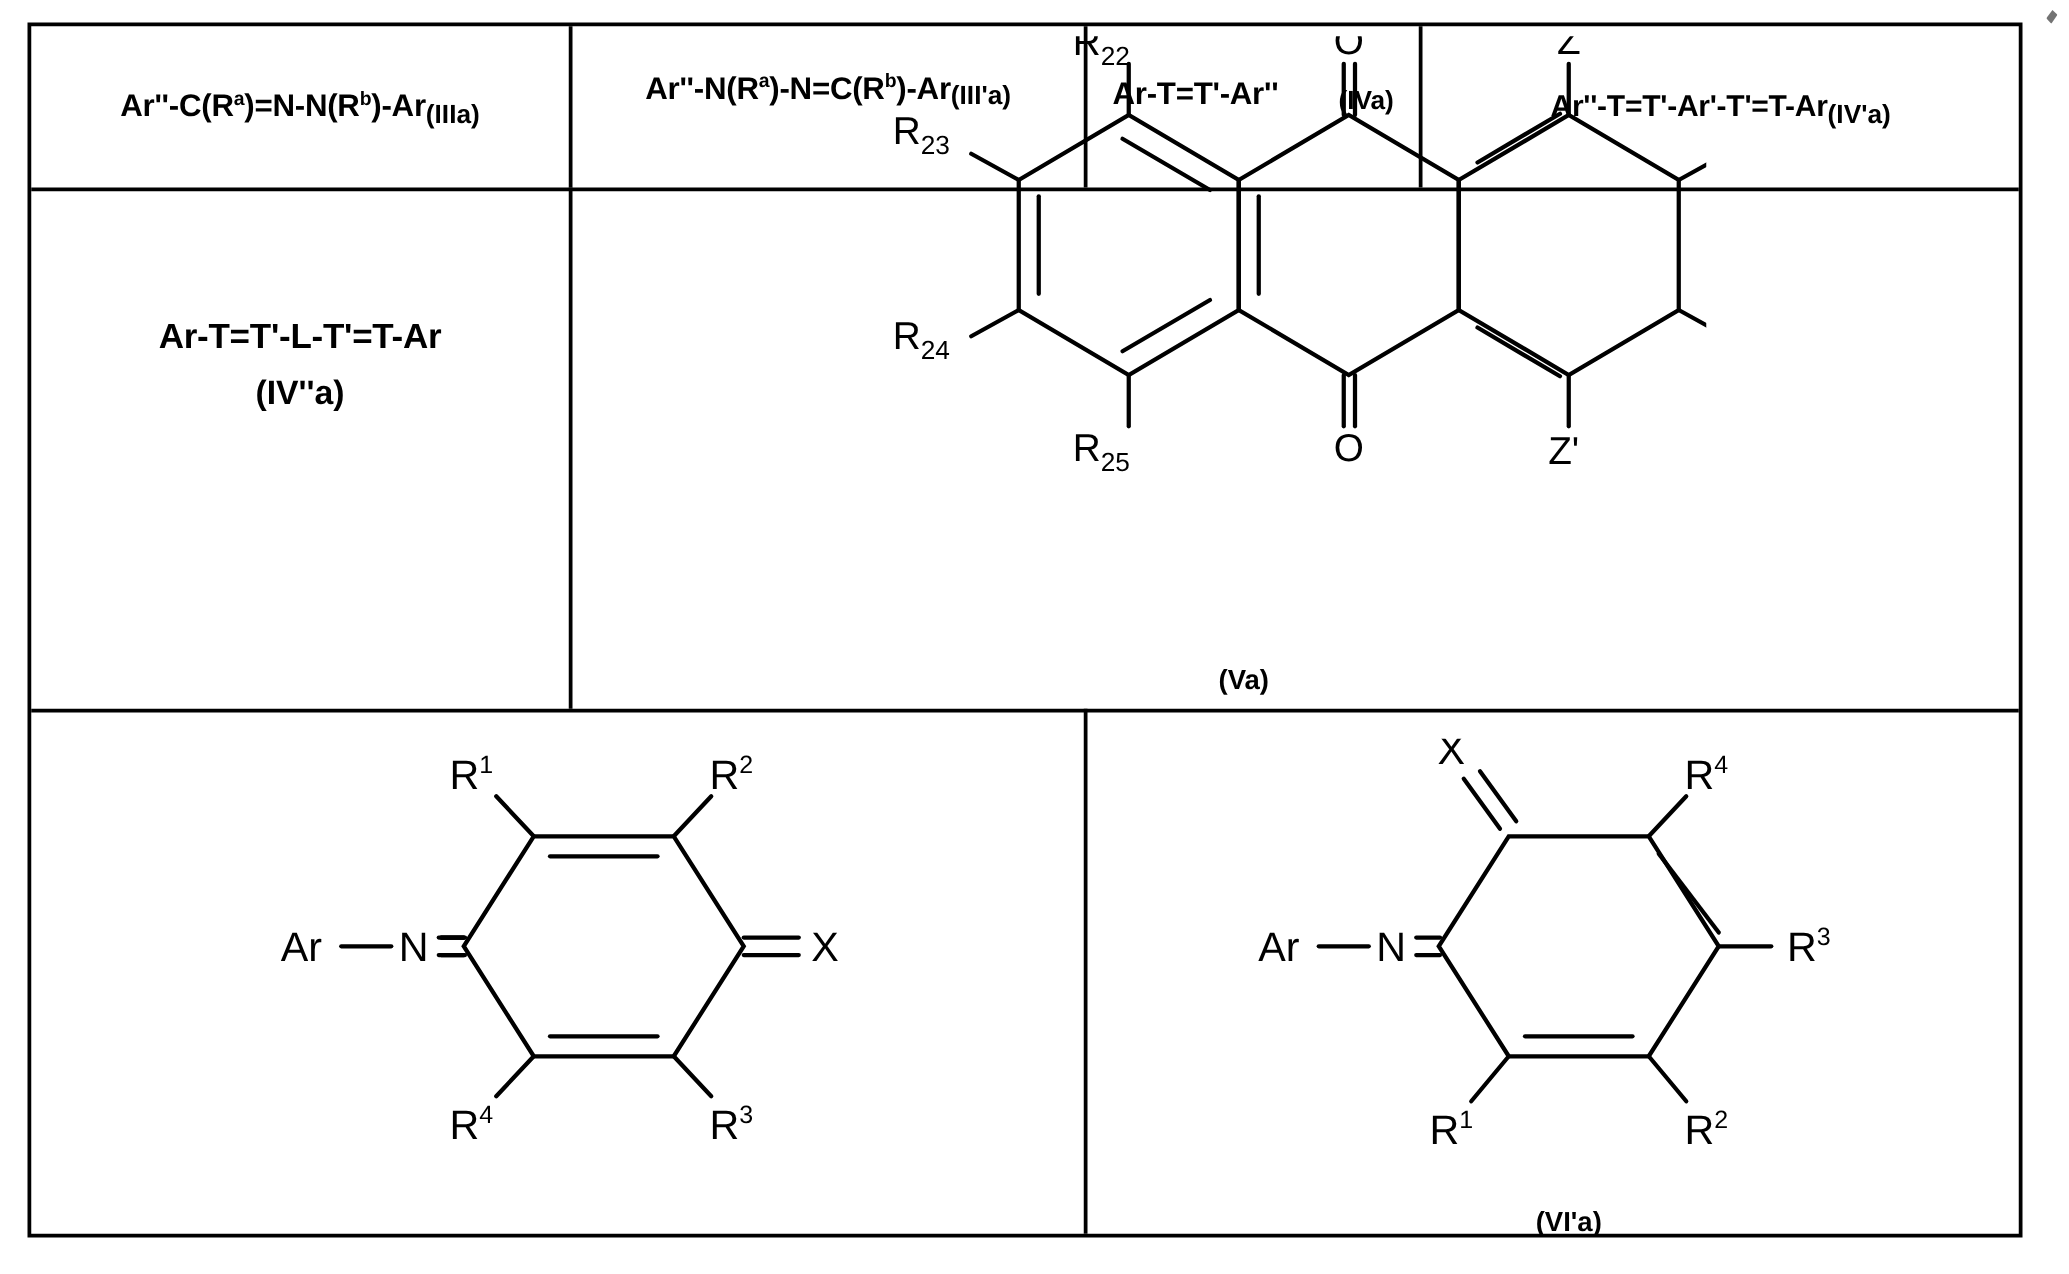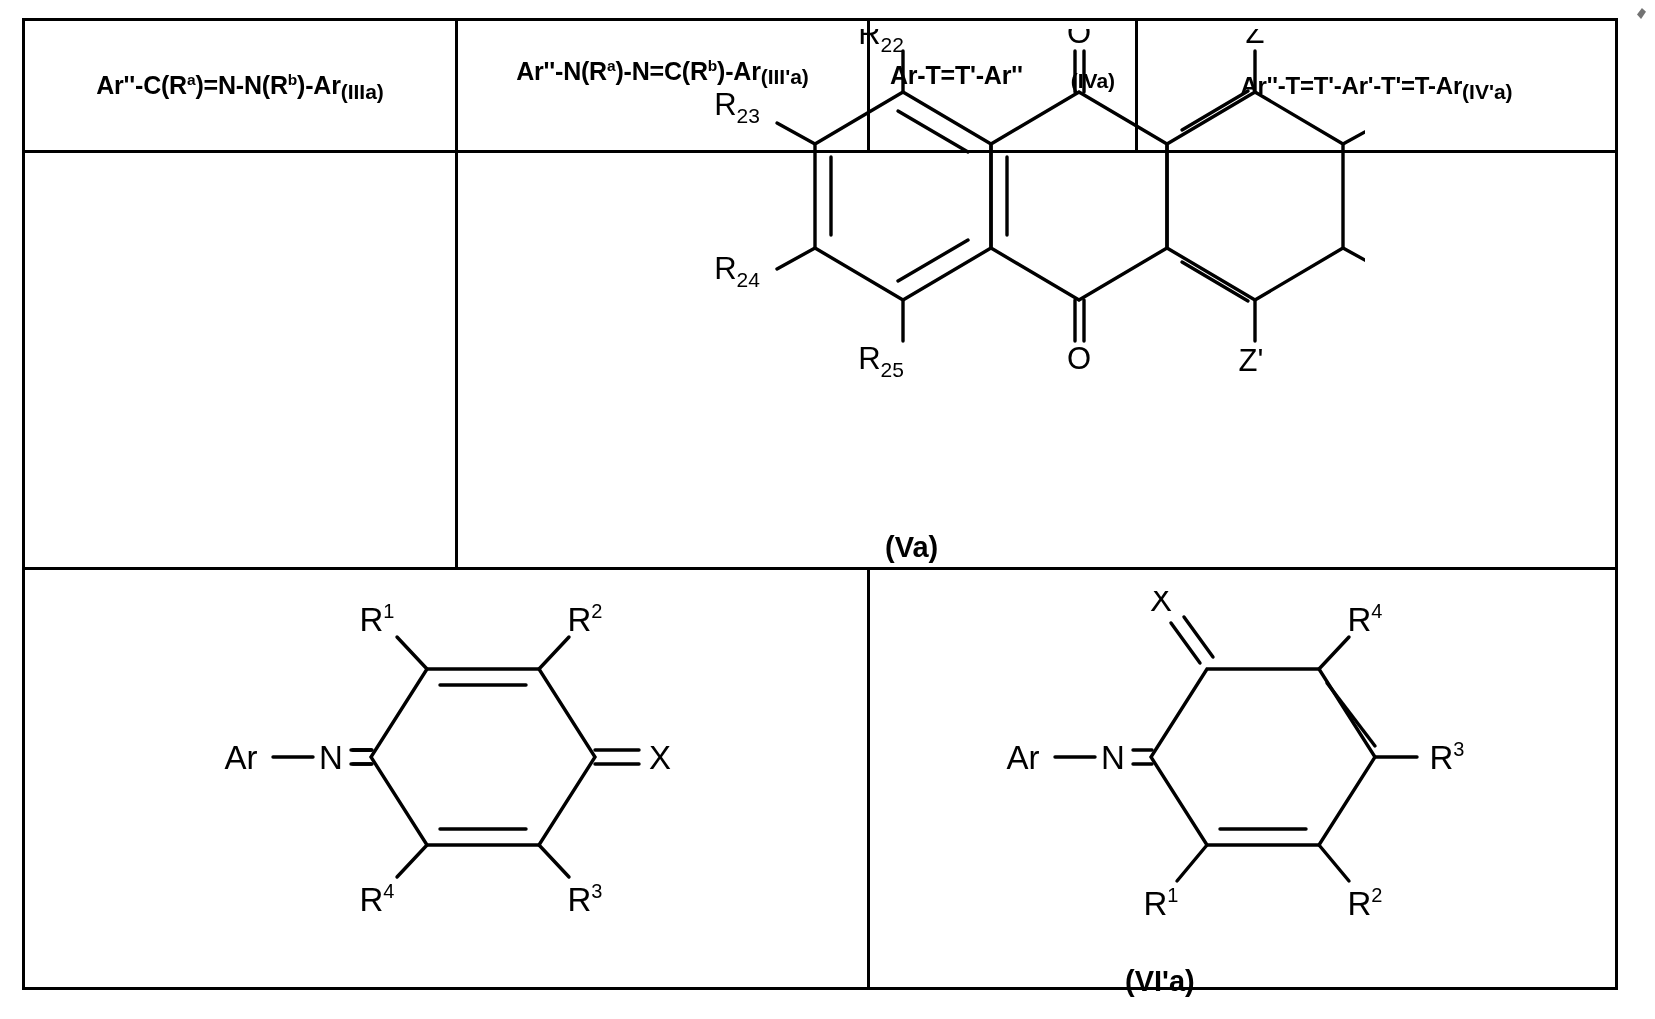--- a/index.html
+++ b/index.html
@@ -17,21 +17,21 @@
   .formula{font-weight:bold;font-size:25px;line-height:1.32;letter-spacing:-.2px;white-space:nowrap;}
   .formula.sm{font-size:24px;}
   .tag{font-weight:bold;font-size:21px;margin-top:12px;}
   .tag.big{font-size:27px;}
 
   sup{font-size:.62em;vertical-align:super;line-height:0;}
 
   
   .struct{position:absolute;}
   .struct svg{display:block;}
-  .caption{position:absolute;font-weight:bold;font-size:29px;text-align:left;}
+  .caption{position:absolute;font-weight:bold;font-size:22px;text-align:center;}
 
   .atom{font-family:"Liberation Sans",sans-serif;font-size:31px;fill:#000;}
   .atom.lab{font-size:33px;}
   .atomsub{font-size:21px;}
   .atomsup{font-size:20px;}
 </style>
 </head>
 <body>
 
 <div class="page">
@@ -62,20 +62,26 @@
     <div class="cell" style="left:845px;top:0;width:265px;height:108px;gap:48px;">
       <div class="formula">Ar-T=T'-Ar''</div>
       <div class="tag">(IVa)</div>
     </div>
 
     <div class="cell" style="left:1113px;top:0;width:477px;height:129px;">
       <div class="formula sm">Ar''-T=T'-Ar'-T'=T-Ar</div>
       <div class="tag">(IV'a)</div>
     </div>
 
+    <div class="cell" style="left:0;top:129px;width:430px;height:417px;">
+      <div style="transform:translateY(-68px);">
+        <div class="formula" style="font-size:28px;">Ar-T=T'-L-T'=T-Ar</div>
+        <div class="tag big">(IV''a)</div>
+      </div>
+    </div>
 
     <div class="struct" style="left:660px;top:8px;width:680px;height:500px;">
       <svg width="680" height="500" viewBox="0 0 680 500">
         <g stroke="#000" stroke-width="3.4" fill="none" stroke-linecap="round">
 
           <polygon points="130,115 218,63 306,115 306,219 218,271 130,219" stroke-width="3.4"></polygon>
 
           <line x1="146" y1="128" x2="146" y2="206"></line>
           <line x1="213" y1="82" x2="283" y2="123"></line>
           <line x1="213" y1="252" x2="283" y2="211"></line>

